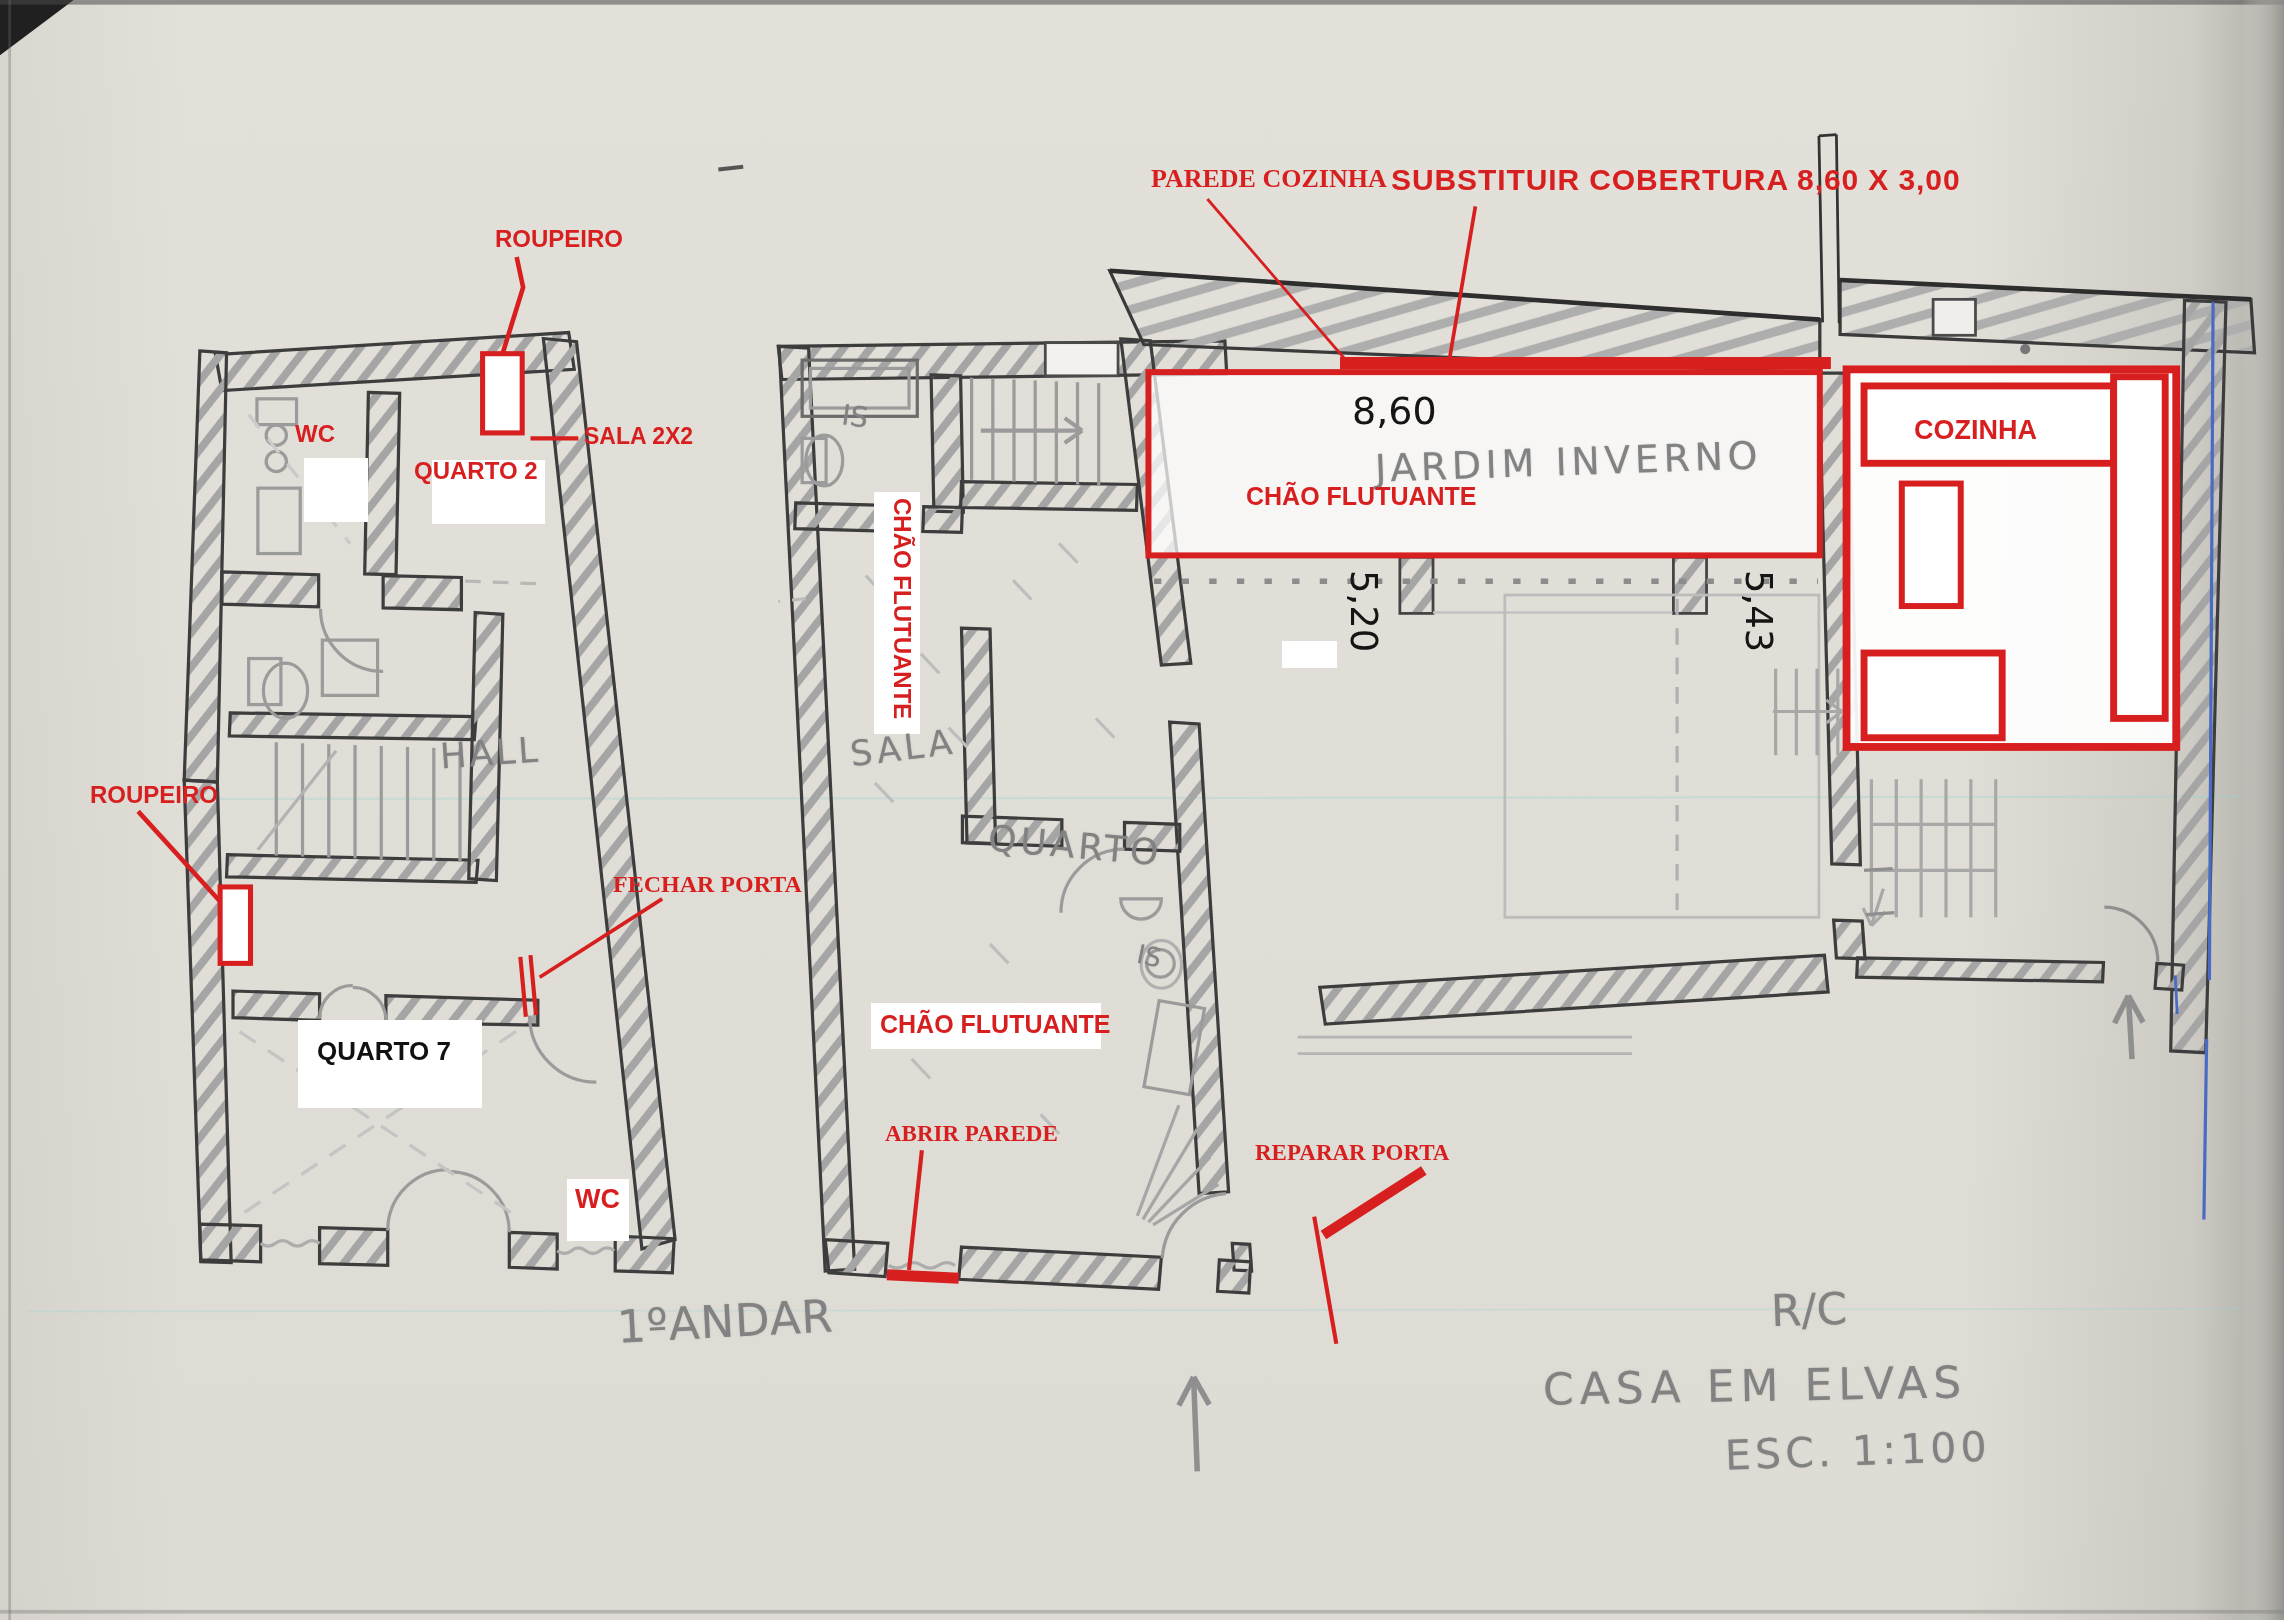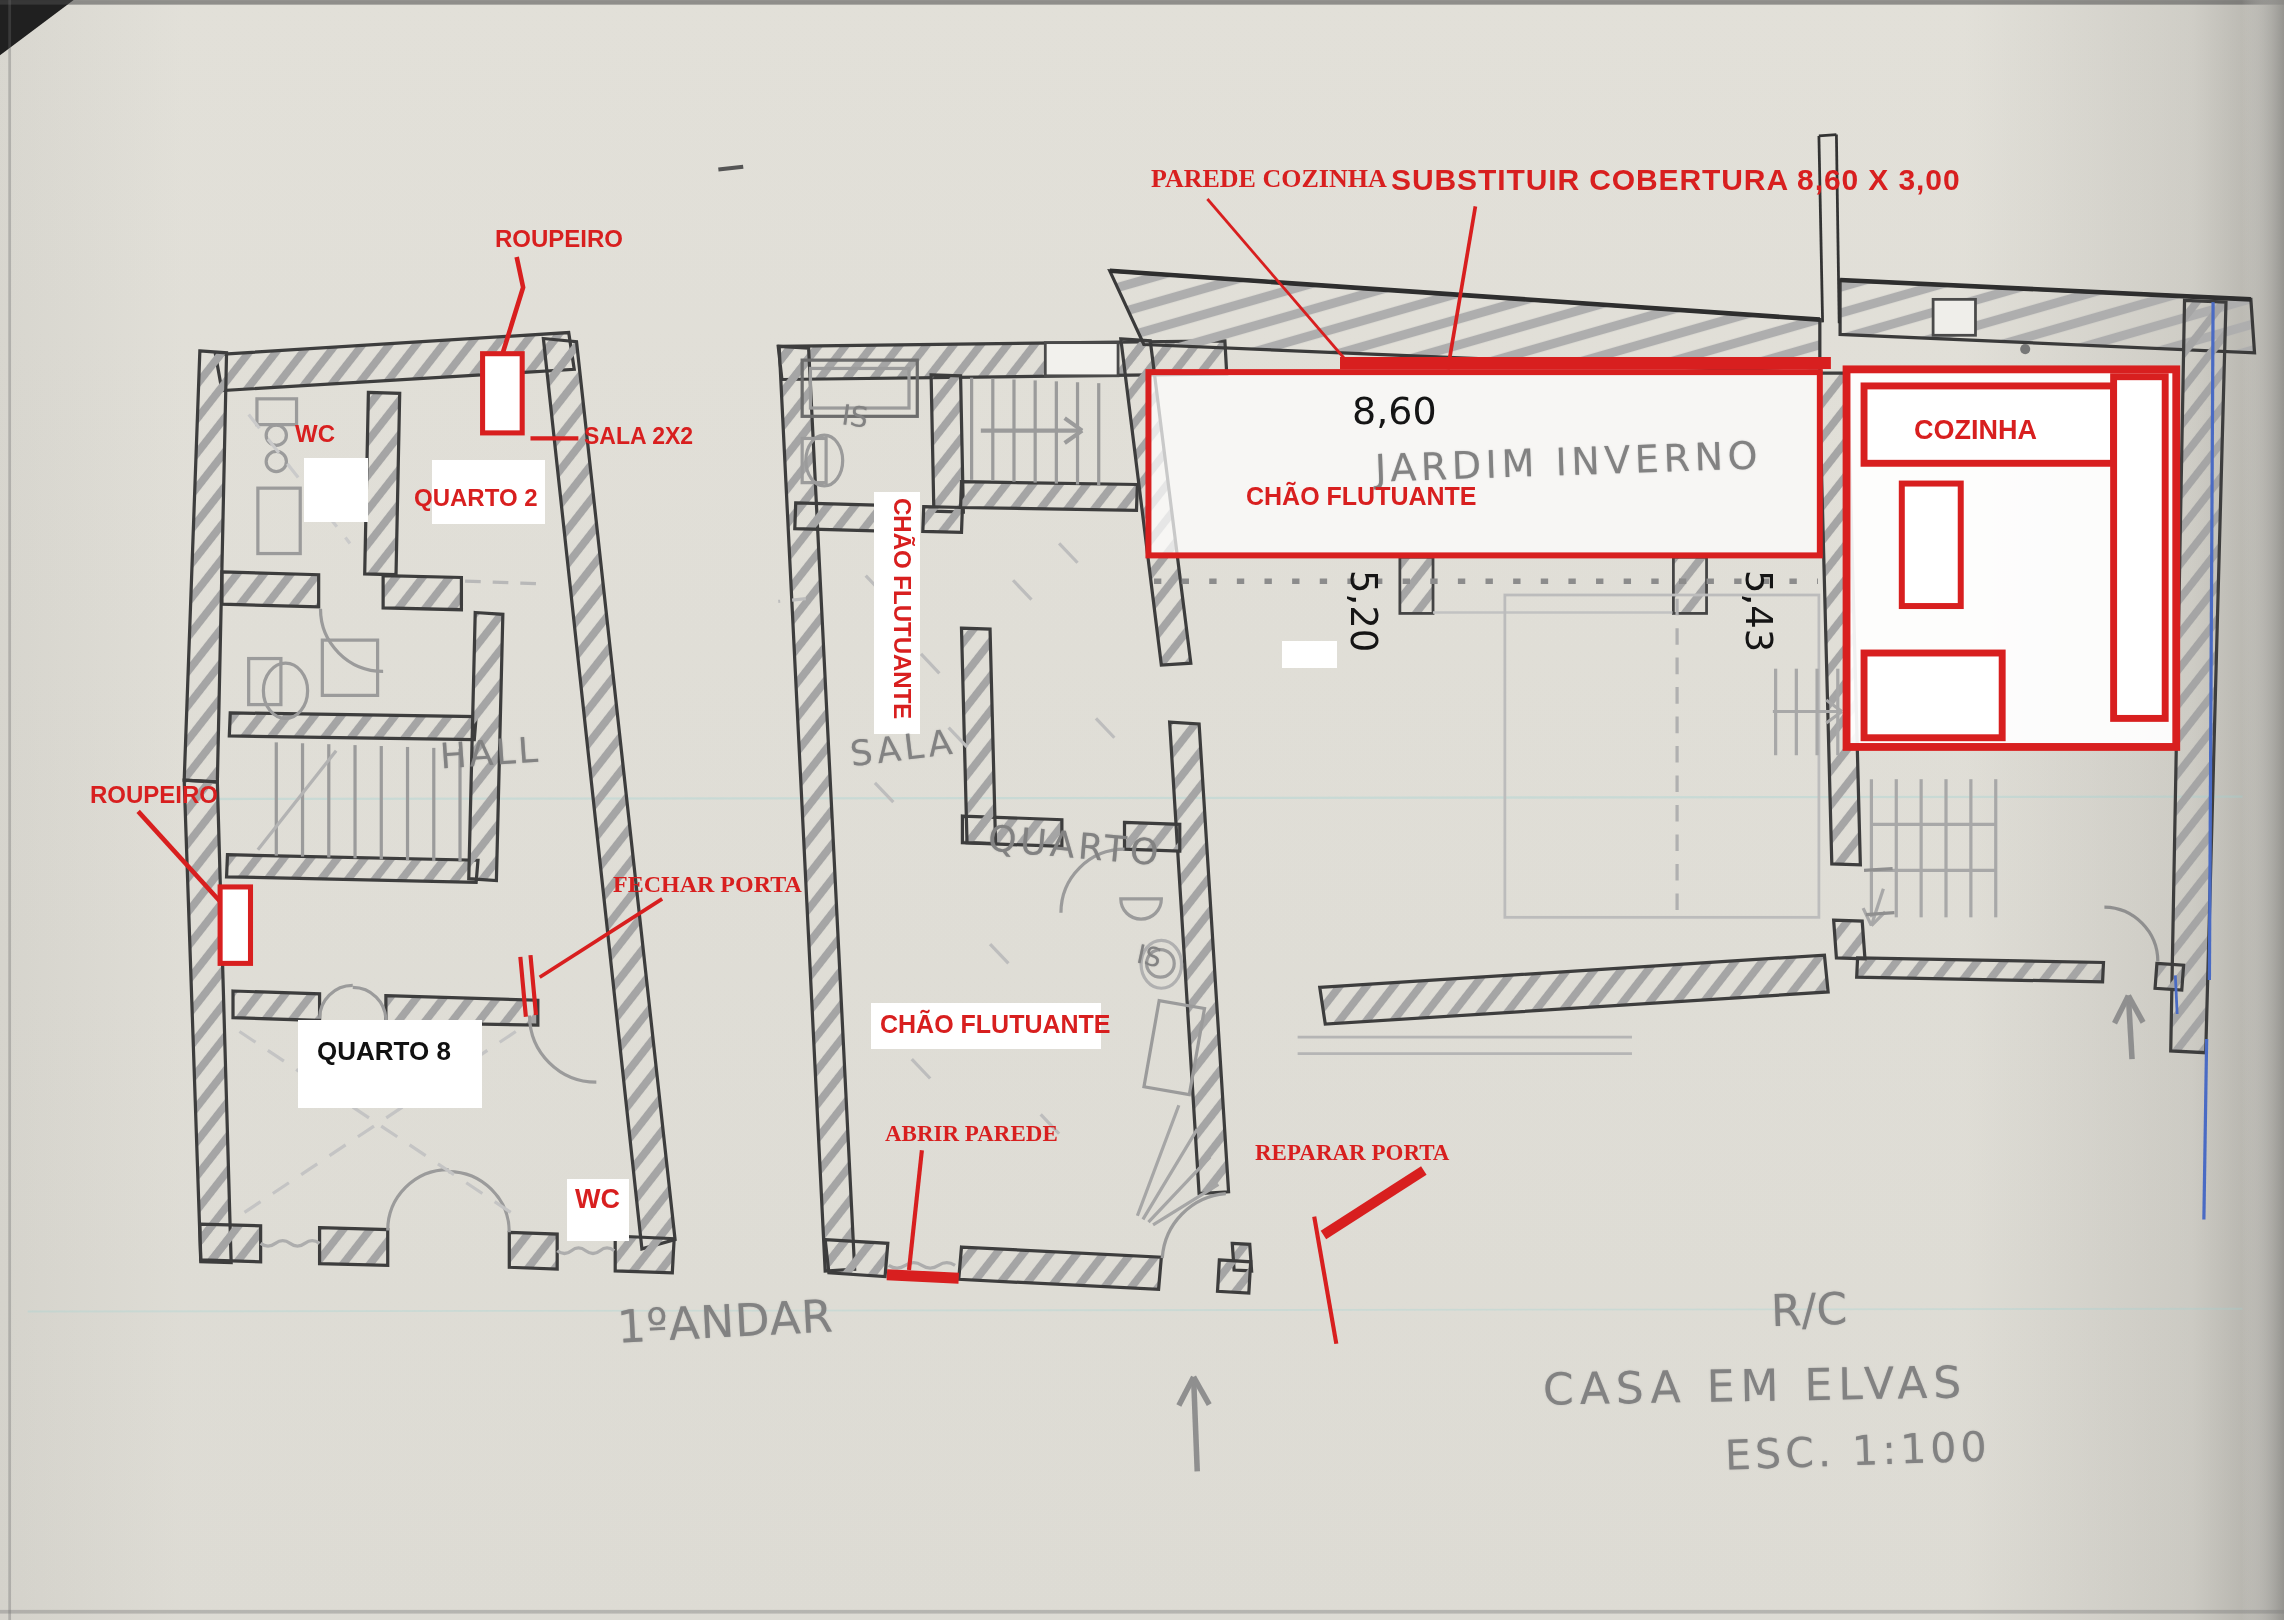--- a/index.html
+++ b/index.html
@@ -248,26 +248,26 @@
 <div class="patch" style="left:304px;top:458px;width:64px;height:64px;"></div>
 <div class="patch" style="left:432px;top:460px;width:113px;height:64px;"></div>
 <div class="patch" style="left:298px;top:1020px;width:184px;height:88px;"></div>
 <div class="patch" style="left:567px;top:1179px;width:62px;height:62px;"></div>
 <div class="patch" style="left:874px;top:492px;width:46px;height:242px;"></div>
 <div class="patch" style="left:871px;top:1003px;width:230px;height:46px;"></div>
 <div class="patch" style="left:1282px;top:641px;width:55px;height:27px;"></div>
 
 <div class="lbl red" style="left:495px;top:227px;font-size:24px;">ROUPEIRO</div>
 <div class="lbl red" style="left:295px;top:422px;font-size:24px;">WC</div>
-<div class="lbl red" style="left:414px;top:486px;font-size:24px;">QUARTO 2</div>
+<div class="lbl red" style="left:414px;top:459px;font-size:24px;">QUARTO 2</div>
 <div class="lbl red" style="left:584px;top:425px;font-size:23px;">SALA 2X2</div>
 <div class="lbl pencil" style="left:440px;top:736px;font-size:35px;letter-spacing:2.8px;transform:rotate(-4deg);">HALL</div>
 <div class="lbl red" style="left:90px;top:783px;font-size:24px;">ROUPEIRO</div>
 <div class="lbl red serif" style="left:613px;top:872px;font-size:24px;">FECHAR PORTA</div>
-<div class="lbl black" style="left:317px;top:1038px;font-size:26px;font-weight:bold;font-family:'Liberation Sans',sans-serif;color:#111;">QUARTO 8</div>
+<div class="lbl black" style="left:317px;top:1038px;font-size:26px;font-weight:bold;font-family:'Liberation Sans',sans-serif;color:#111;">QUARTO 7</div>
 <div class="lbl red" style="left:575px;top:1186px;font-size:27px;">WC</div>
 <div class="lbl pencil" style="left:617px;top:1299px;font-size:45px;letter-spacing:0.9px;transform:rotate(-3deg);">1ºANDAR</div>
 
 <div class="lbl pencil" style="left:842px;top:403px;font-size:28px;transform:rotate(8deg);">IS</div>
 <div class="lbl red rot90" style="left:914px;top:498px;font-size:24px;">CHÃO FLUTUANTE</div>
 <div class="lbl pencil" style="left:850px;top:731px;font-size:35px;letter-spacing:3.7px;transform:rotate(-7deg);">SALA</div>
 <div class="lbl pencil" style="left:988px;top:828px;font-size:36px;letter-spacing:3.7px;transform:rotate(5deg);">QUARTO</div>
 <div class="lbl pencil" style="left:1137px;top:943px;font-size:26px;transform:rotate(12deg);">IS</div>
 <div class="lbl red" style="left:880px;top:1012px;font-size:25px;">CHÃO FLUTUANTE</div>
 <div class="lbl red serif" style="left:859px;top:1122px;font-size:23px;margin-left:26px;">ABRIR PAREDE</div>

